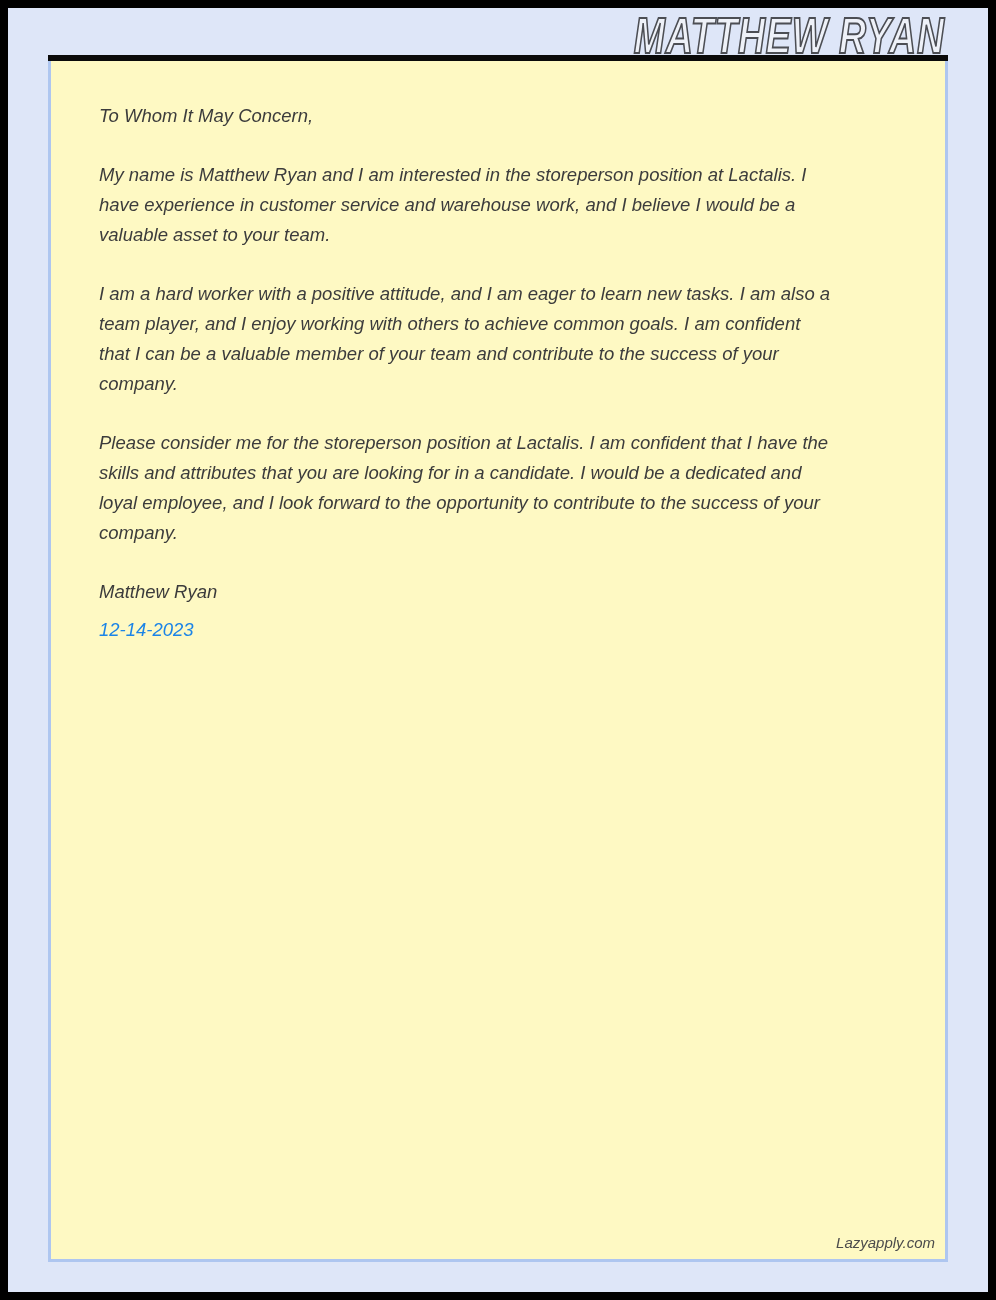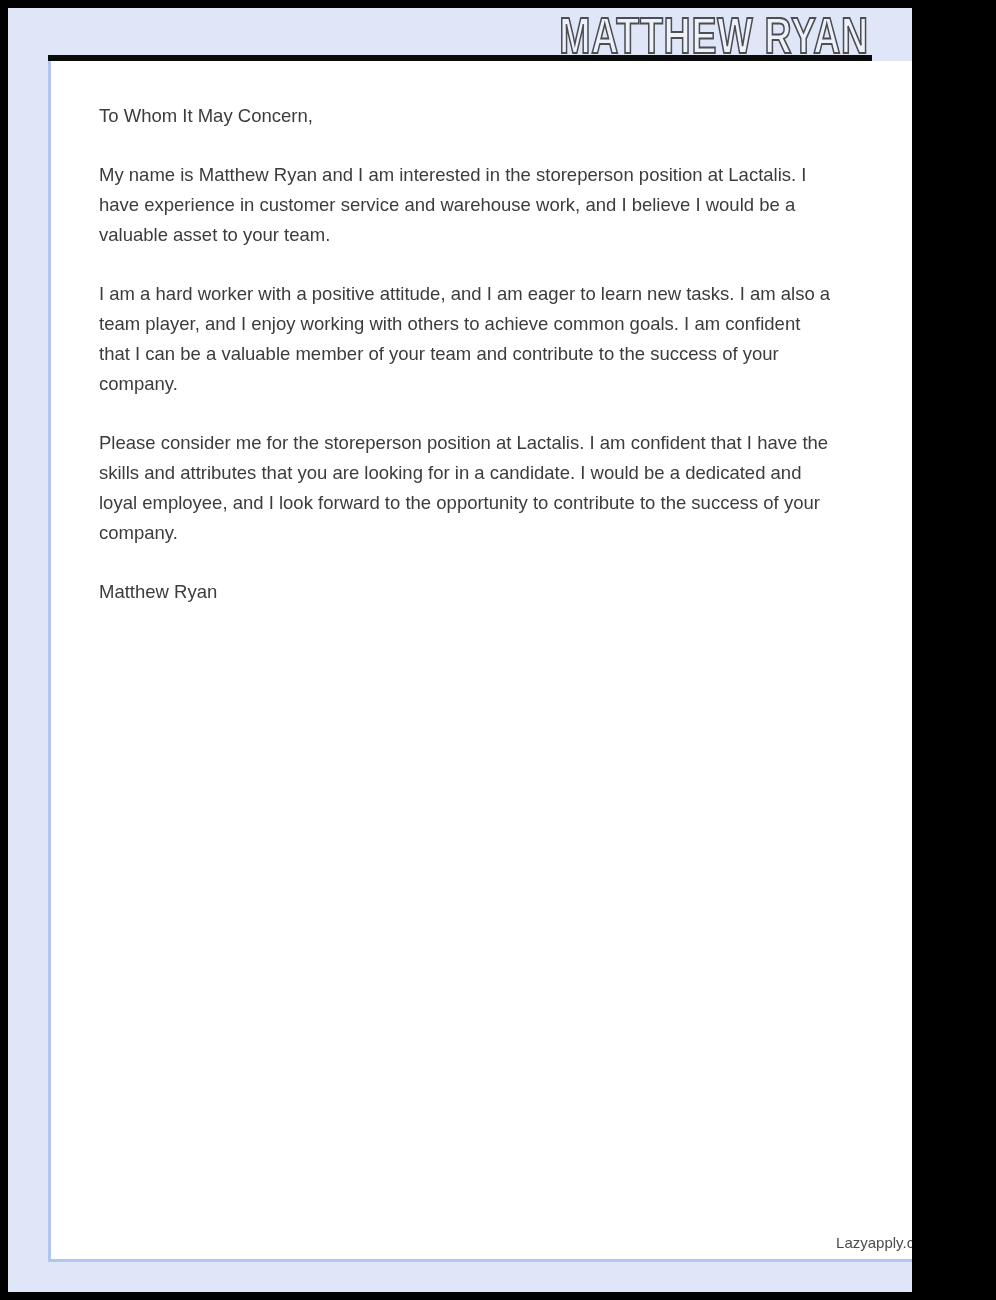--- a/index.html
+++ b/index.html
@@ -4,23 +4,24 @@
 <style>
   html, body { margin: 0; padding: 0; }
   body {
     width: 996px; height: 1300px;
     box-sizing: border-box;
     background: #000000;
     padding: 8px;
     font-family: "Liberation Sans", sans-serif;
   }
   .canvas {
-    width: 904px; height: 1284px;
+    width: 980px; height: 1284px;
     background: #dee6f8;
     overflow: hidden;
+    font-style: italic;
   }
   .header {
     height: 47px;
     position: relative;
   }
   .header-name {
     position: absolute;
     right: 43px;
     bottom: -6px;
     font-size: 50px;
@@ -37,21 +38,21 @@
   .divider {
     height: 6px;
     margin: 0 40px;
     background: #0a0a0a;
   }
   .page {
     box-sizing: border-box;
     width: 900px;
     height: 1201px;
     margin: 0 40px;
-    background: #ffffff;
+    background: #fef9c3;
     border: 3px solid #aec6f0;
     border-top: none;
     position: relative;
   }
   .content {
     padding: 40px 50px 0 48px;
     font-size: 18.5px;
     line-height: 30px;
     color: #3c3c3c;
   }
@@ -91,18 +92,19 @@
 valuable asset to your team.</p>
       <p>I am a hard worker with a positive attitude, and I am eager to learn new tasks. I am also a
 team player, and I enjoy working with others to achieve common goals. I am confident
 that I can be a valuable member of your team and contribute to the success of your
 company.</p>
       <p>Please consider me for the storeperson position at Lactalis. I am confident that I have the
 skills and attributes that you are looking for in a candidate. I would be a dedicated and
 loyal employee, and I look forward to the opportunity to contribute to the success of your
 company.</p>
       <p class="signature">Matthew Ryan</p>
+      <p class="date" style="color: rgb(27, 132, 231);">12-14-2023</p>
     </div>
 
     <div class="watermark">Lazyapply.com</div>
   </div>
 
 </div>
 
 </body></html>

